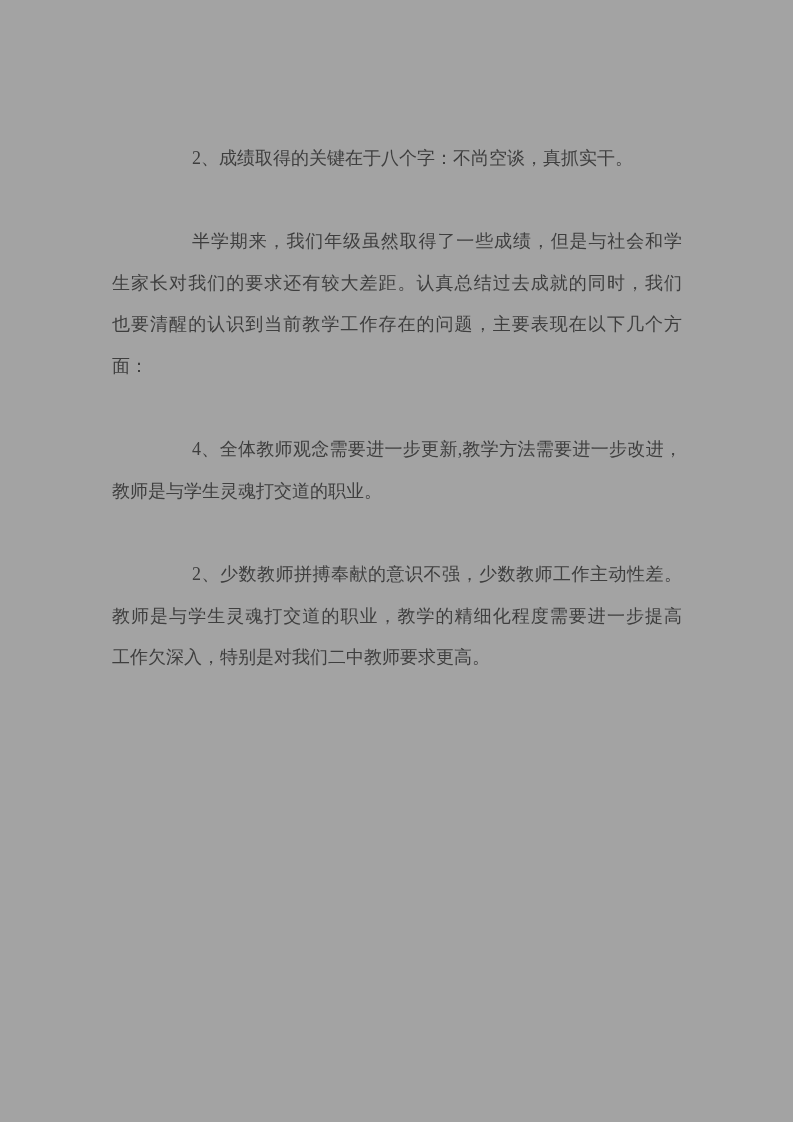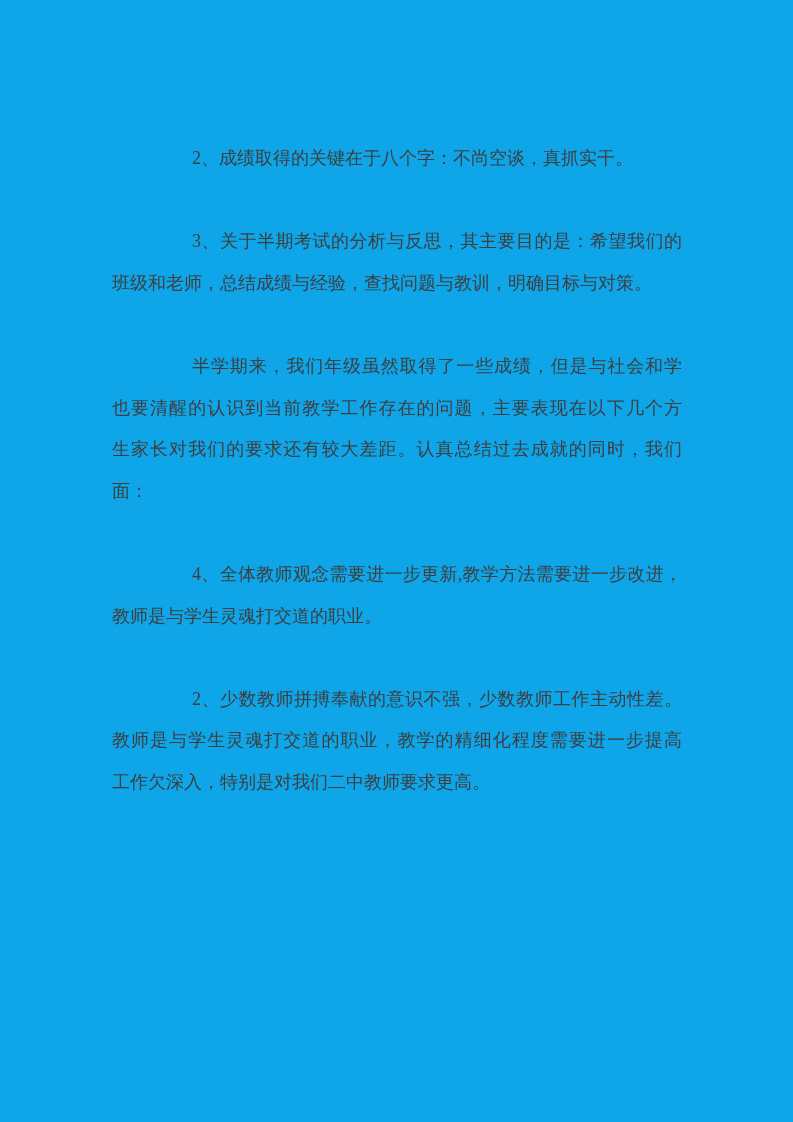--- a/index.html
+++ b/index.html
@@ -6,21 +6,21 @@
     margin: 0;
     padding: 0;
     background: #ffffff;
   }
   .page {
     position: relative;
     width: 793px;
     height: 1122px;
     box-sizing: border-box;
     padding: 138px 111px 0 112px;
-    background: #0ea5e9;
+    background: #a3a3a3;
     font-family: "Liberation Serif", "DejaVu Serif", serif;
     font-size: 18px;
     line-height: 41.6px;
     color: #3e3e3e;
     overflow: hidden;
   }
   .para {
     margin: 0 0 41.6px 0;
     width: 570px;
     padding: 0;
@@ -40,30 +40,26 @@
 </style>
 </head>
 <body>
 
 <div class="page">
 
   <p class="para">
     <span class="line indent">2、成绩取得的关键在于八个字：不尚空谈，真抓实干。</span>
   </p>
 
-  <p class="para">
-    <span class="line indent full">3、关于半期考试的分析与反思，其主要目的是：希望我们的</span>
-    <span class="line">班级和老师，总结成绩与经验，查找问题与教训，明确目标与对策。</span>
-  </p>
 
 
   <p class="para">
     <span class="line indent full">半学期来，我们年级虽然取得了一些成绩，但是与社会和学</span>
+    <span class="line full">生家长对我们的要求还有较大差距。认真总结过去成就的同时，我们</span>
     <span class="line full">也要清醒的认识到当前教学工作存在的问题，主要表现在以下几个方</span>
-    <span class="line full">生家长对我们的要求还有较大差距。认真总结过去成就的同时，我们</span>
     <span class="line">面：</span>
   </p>
 
   <p class="para">
     <span class="line indent full">4、全体教师观念需要进一步更新,教学方法需要进一步改进，</span>
     <span class="line">教师是与学生灵魂打交道的职业。</span>
   </p>
 
   <p class="para">
     <span class="line indent full">2、少数教师拼搏奉献的意识不强，少数教师工作主动性差。</span>

